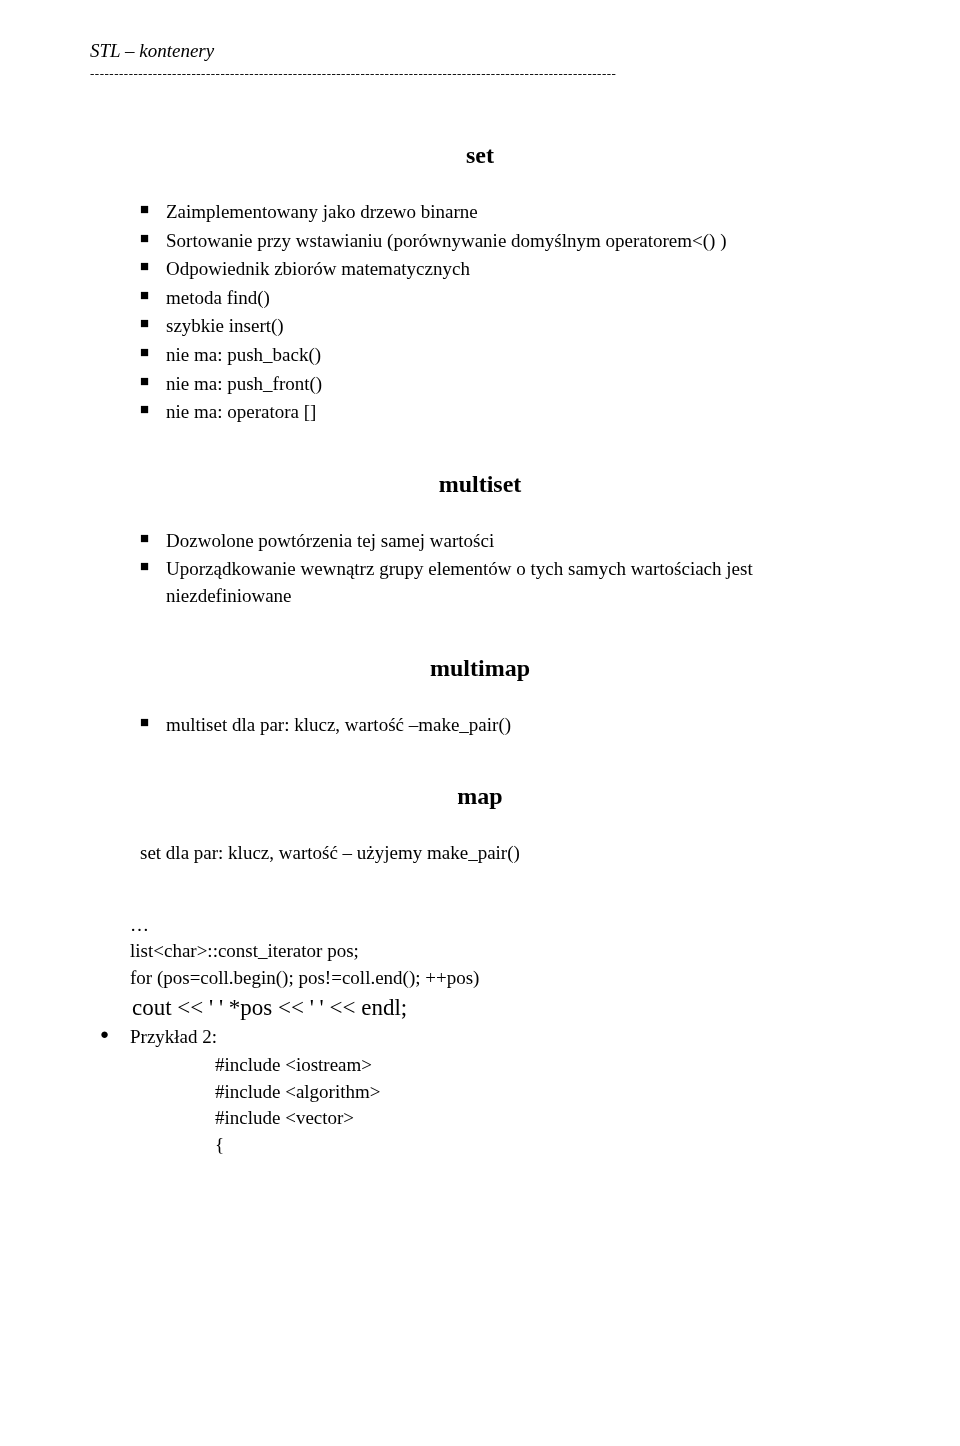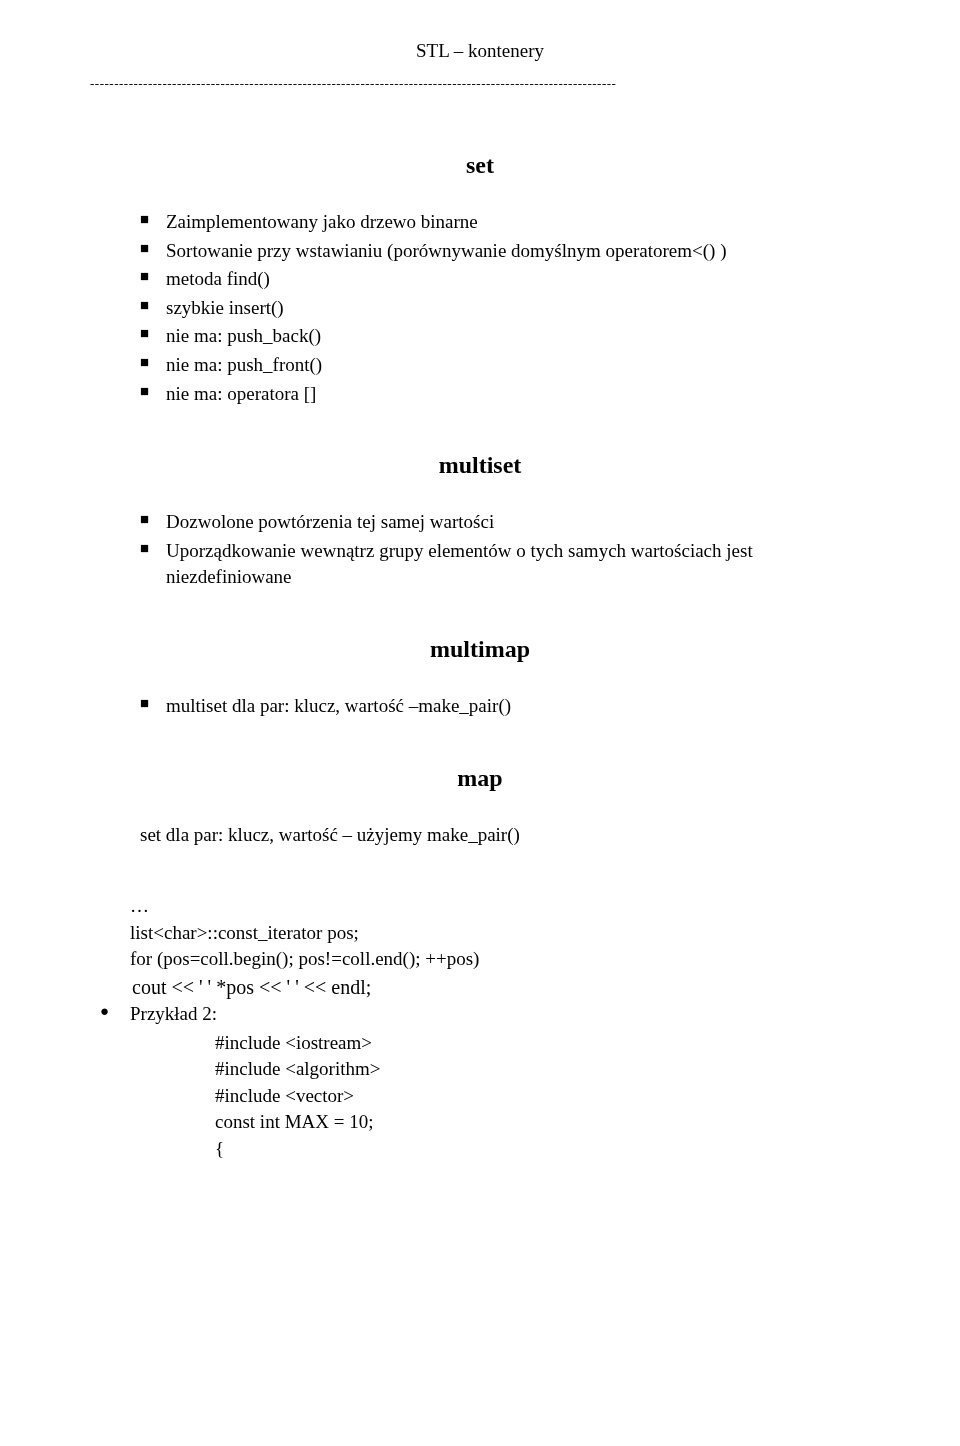--- a/index.html
+++ b/index.html
@@ -10,23 +10,24 @@
     body {
       width: 960px;
       height: 1446px;
       background: #fff;
       font-family: "Times New Roman", Times, serif;
       color: #000;
       padding: 40px 90px 40px 90px;
       position: relative;
     }
     .header-label {
-      text-align: center;
+      text-align: left;
+      font-style: italic;
       font-size: 19px;
-      margin-bottom: 14px;
+      margin-bottom: 4px;
     }
     .divider {
       font-size: 13px;
       letter-spacing: 0.5px;
       white-space: nowrap;
       overflow: hidden;
       margin-bottom: 60px;
       height: 16px;
     }
     .section-title {
@@ -81,21 +82,21 @@
       left: 0;
       top: 0;
       font-size: 15px;
     }
     .code-line {
       font-size: 19px;
       line-height: 1.4;
       margin-left: 30px;
     }
     .code-line-indent {
-      font-size: 20px;
+      font-size: 23px;
       line-height: 1.4;
       margin-left: 32px;
     }
     .code-line-deep {
       font-size: 19px;
       line-height: 1.4;
       margin-left: 115px;
     }
     .title-multiset {
       margin-top: 30px;
@@ -111,20 +112,21 @@
 <body>
 
 <div class="header-label">STL – kontenery</div>
 <div class="divider">-------------------------------------------------------------------------------------------------------------</div>
 
 <div class="section-title">set</div>
 <div class="section-content">
   <ul class="bullet-list">
     <li>Zaimplementowany jako drzewo binarne</li>
     <li>Sortowanie przy wstawianiu (porównywanie domyślnym operatorem&lt;() )</li>
+    <li>Odpowiednik zbiorów matematycznych</li>
     <li>metoda find()</li>
     <li>szybkie insert()</li>
     <li>nie ma: push_back()</li>
     <li>nie ma: push_front()</li>
     <li>nie ma: operatora []</li>
   </ul>
 </div>
 
 <div class="section-title title-multiset">multiset</div>
 <div class="section-content">
@@ -148,15 +150,14 @@
   <div class="code-line">…</div>
   <div class="code-line">list&lt;char&gt;::const_iterator pos;</div>
   <div class="code-line">for (pos=coll.begin(); pos!=coll.end(); ++pos)</div>
   <div class="code-line-indent"> cout &lt;&lt; ' ' *pos &lt;&lt; ' ' &lt;&lt; endl;</div>
   <ul class="disc-list">
     <li>Przykład 2:</li>
   </ul>
   <div class="code-line-deep">#include &lt;iostream&gt;</div>
   <div class="code-line-deep">#include &lt;algorithm&gt;</div>
   <div class="code-line-deep">#include &lt;vector&gt;</div>
-  <div class="code-line-deep">const int MAX = 10;</div>
   <div class="code-line-deep">{</div>
 </div>
 
 </body></html>

